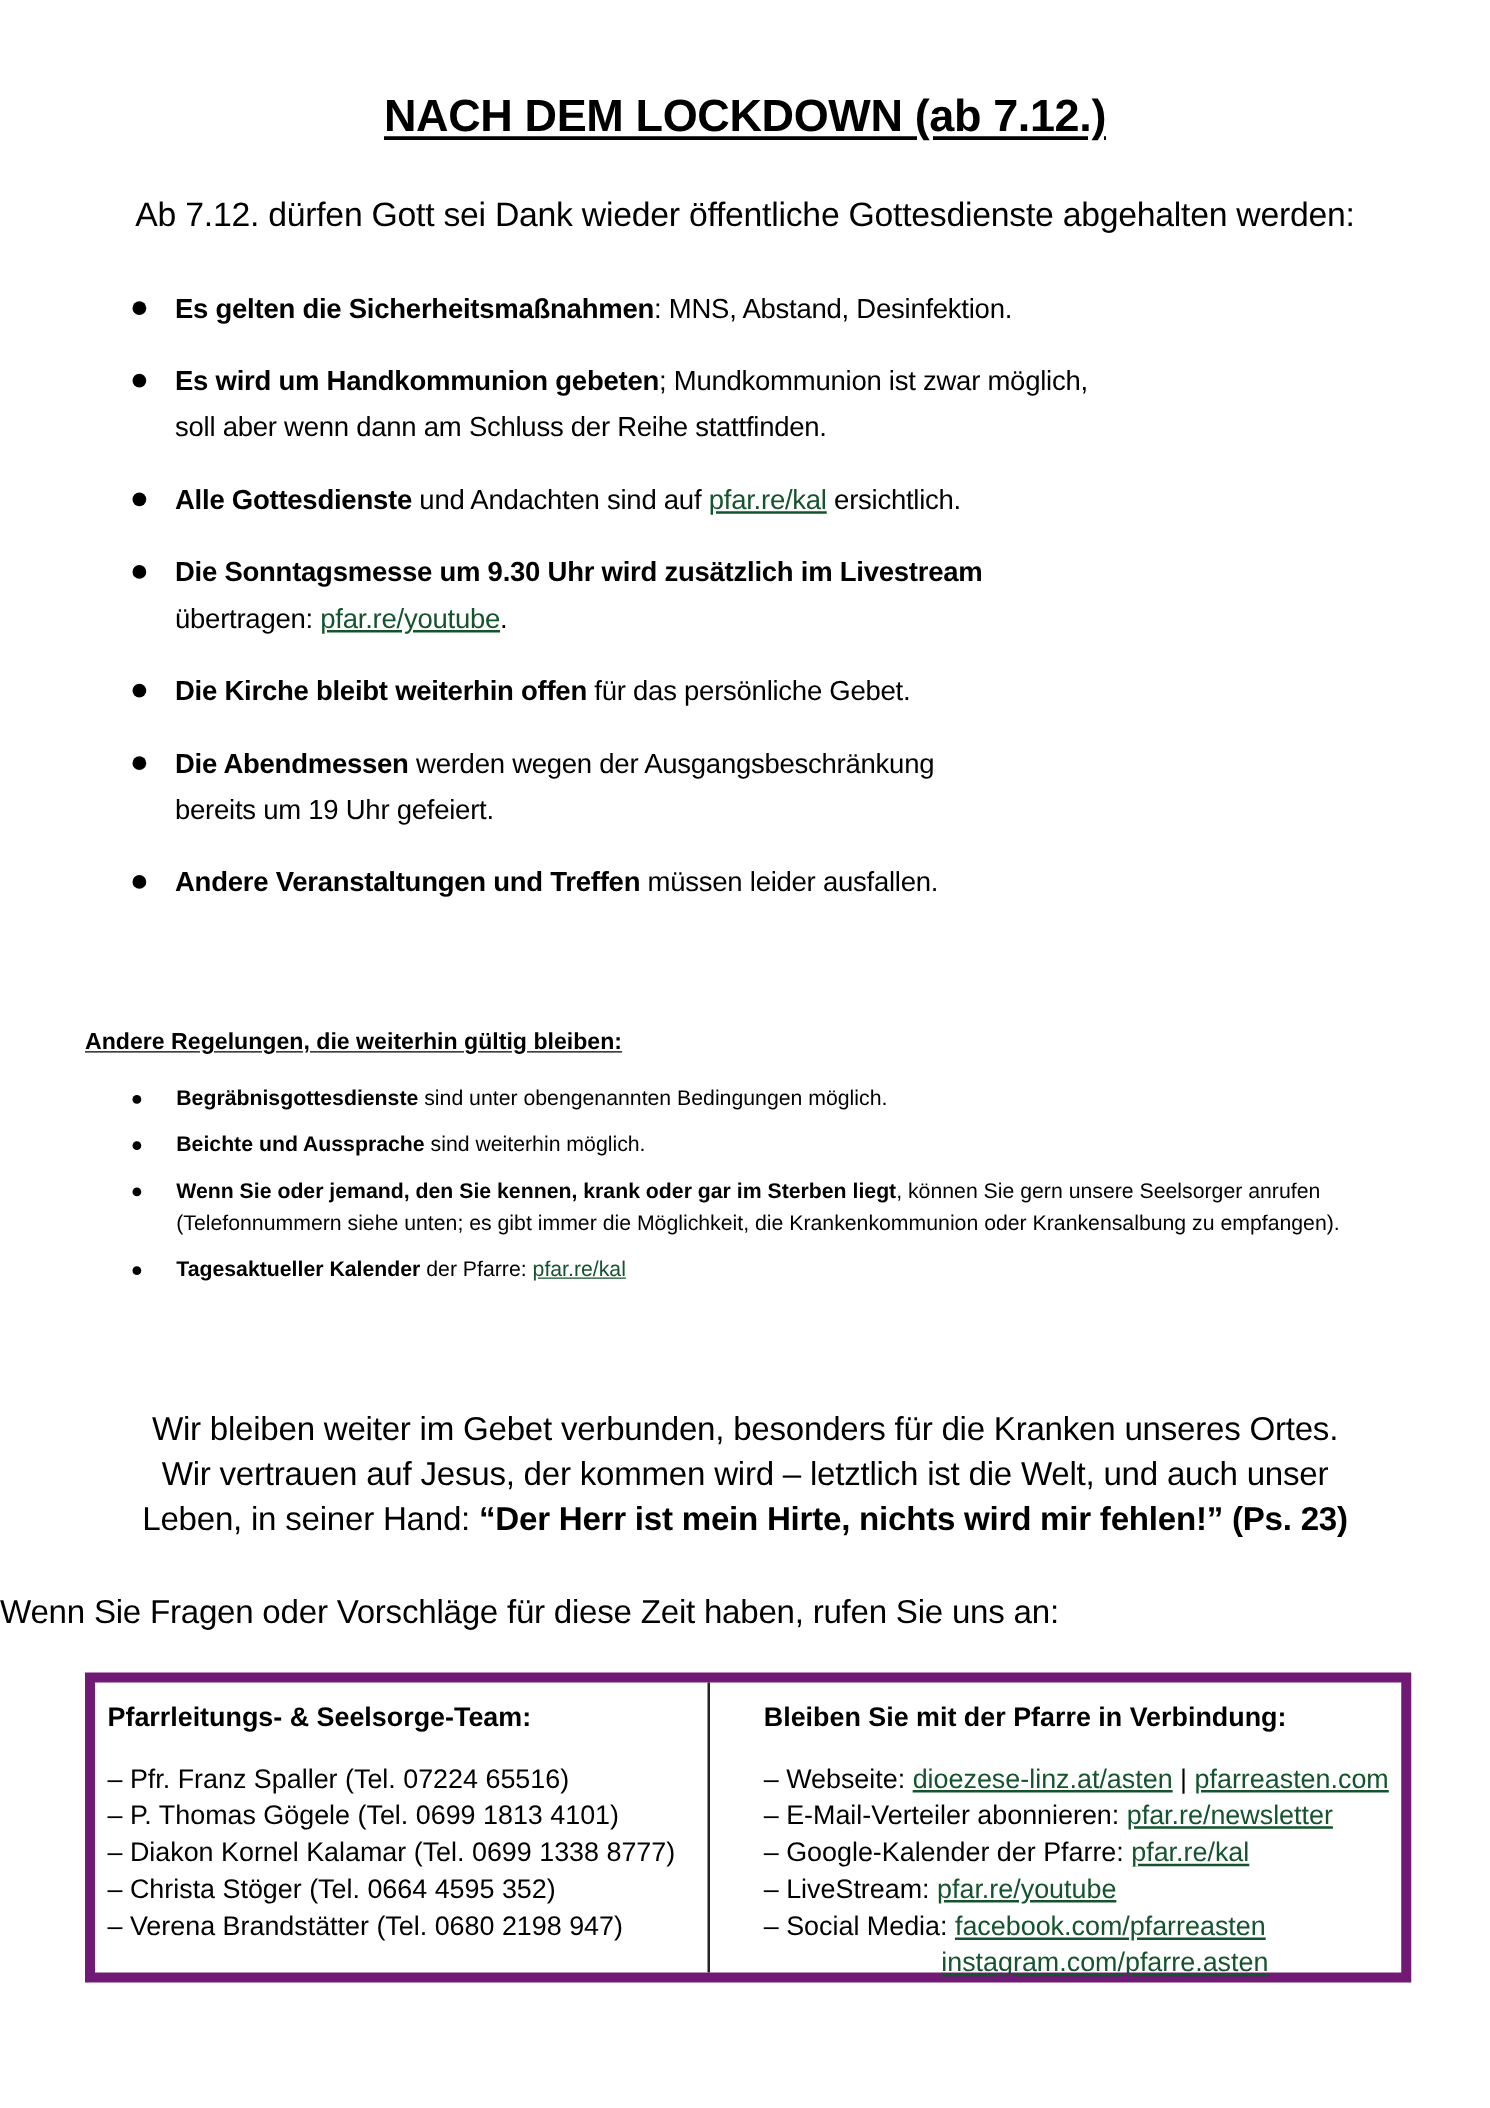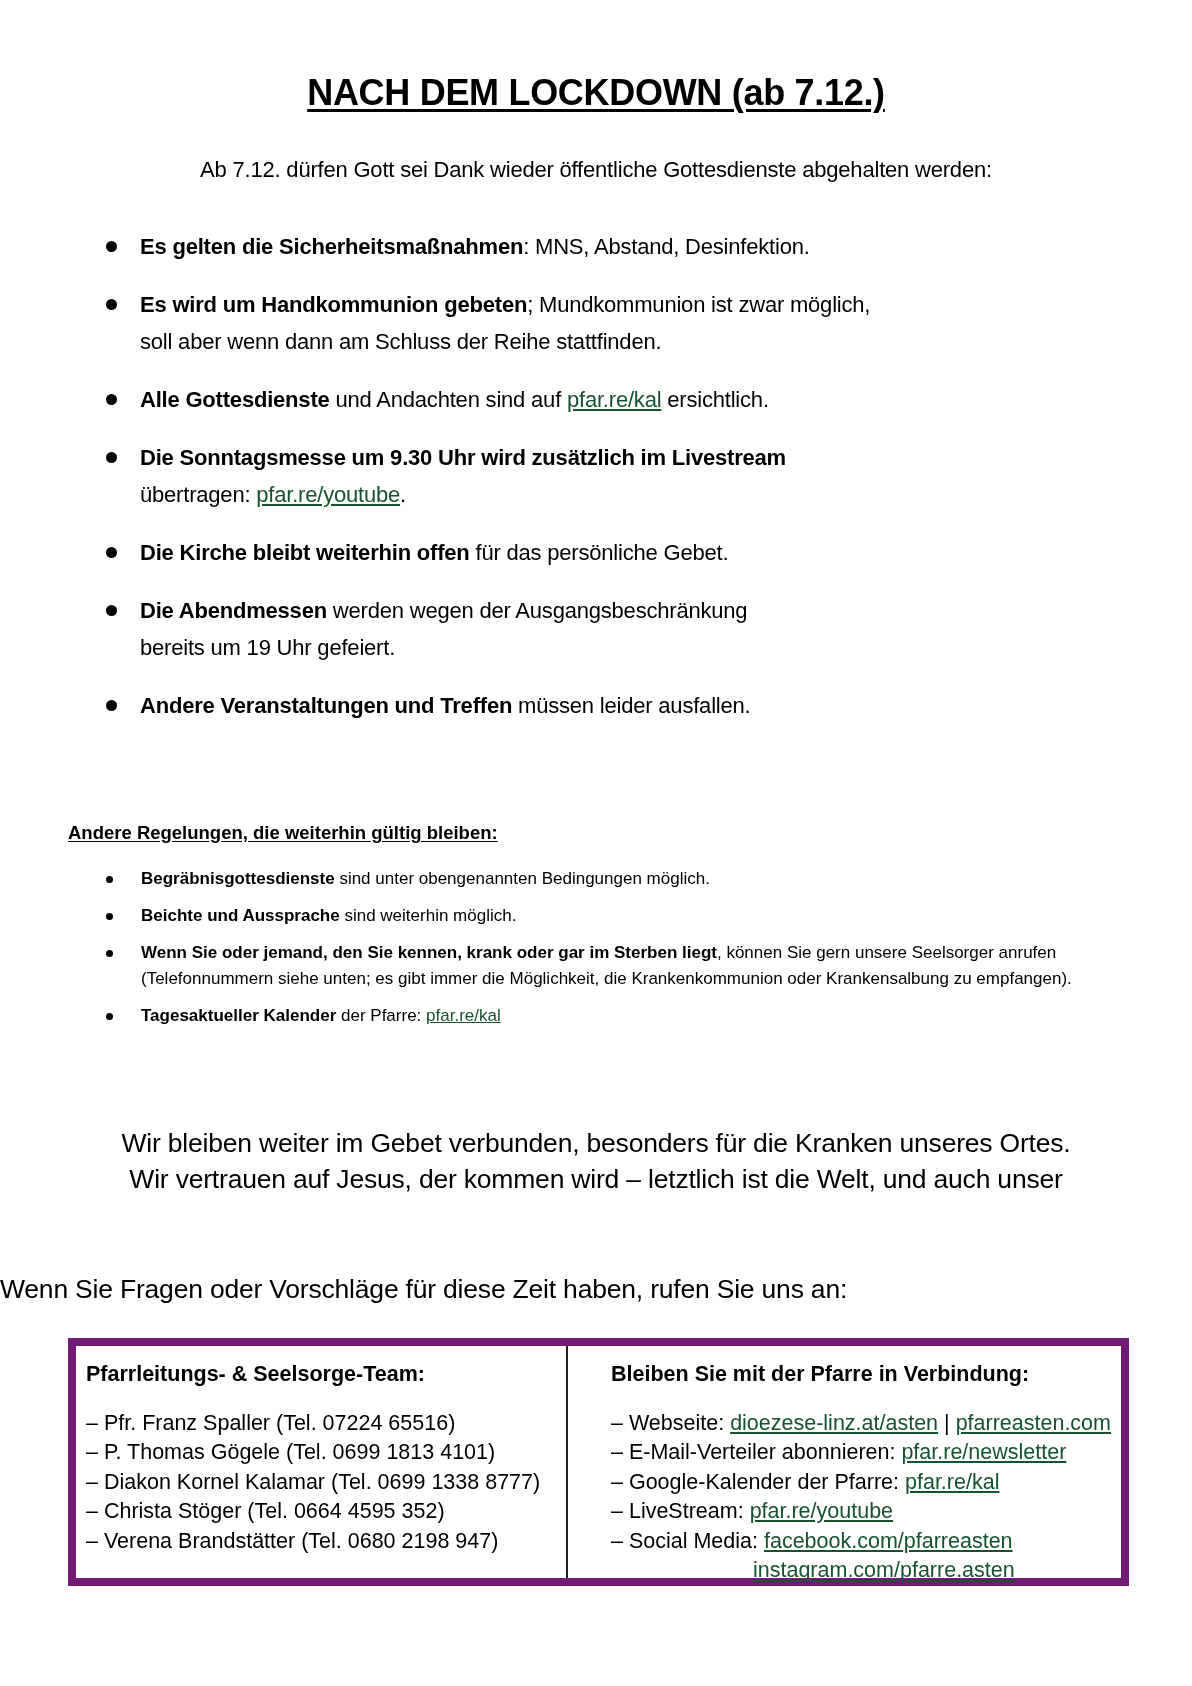--- a/index.html
+++ b/index.html
@@ -20,21 +20,21 @@
       font-weight: bold;
       text-decoration: underline;
       text-decoration-thickness: 3px;
       text-underline-offset: 4px;
       letter-spacing: -0.3px;
     }
     .intro {
       position: absolute;
       top: 157px; left: 0; width: 1192px;
       text-align: center;
-      font-size: 22px;
+      font-size: 27px;
       letter-spacing: -0.2px;
     }
 
     .main-list {
       position: absolute;
       top: 228px; left: 106px; width: 1040px;
       list-style: none;
     }
     .main-list li {
       position: relative;
@@ -176,20 +176,21 @@
   </li>
   <li>
     <span class="bullet"></span>
     <b>Tagesaktueller Kalender</b><span> der Pfarre: </span><a>pfar.re/kal</a>
   </li>
 </ul>
 
 <div class="prayer">
   <p>Wir bleiben weiter im Gebet verbunden, besonders für die Kranken unseres Ortes.</p>
   <p>Wir vertrauen auf Jesus, der kommen wird – letztlich ist die Welt, und auch unser</p>
+  <p><span>Leben, in seiner Hand: </span><b>“Der Herr ist mein Hirte, nichts wird mir fehlen!” (Ps. 23)</b></p>
 </div>
 
 <p class="contact-prompt">Wenn Sie Fragen oder Vorschläge für diese Zeit haben, rufen Sie uns an:</p>
 
 <div class="contact-table">
   <div class="contact-col left">
     <div class="col-title">Pfarrleitungs- &amp; Seelsorge-Team:</div>
     <div class="line">– Pfr. Franz Spaller (Tel. 07224 65516)</div>
     <div class="line">– P. Thomas Gögele (Tel. 0699 1813 4101)</div>
     <div class="line">– Diakon Kornel Kalamar (Tel. 0699 1338 8777)</div>

